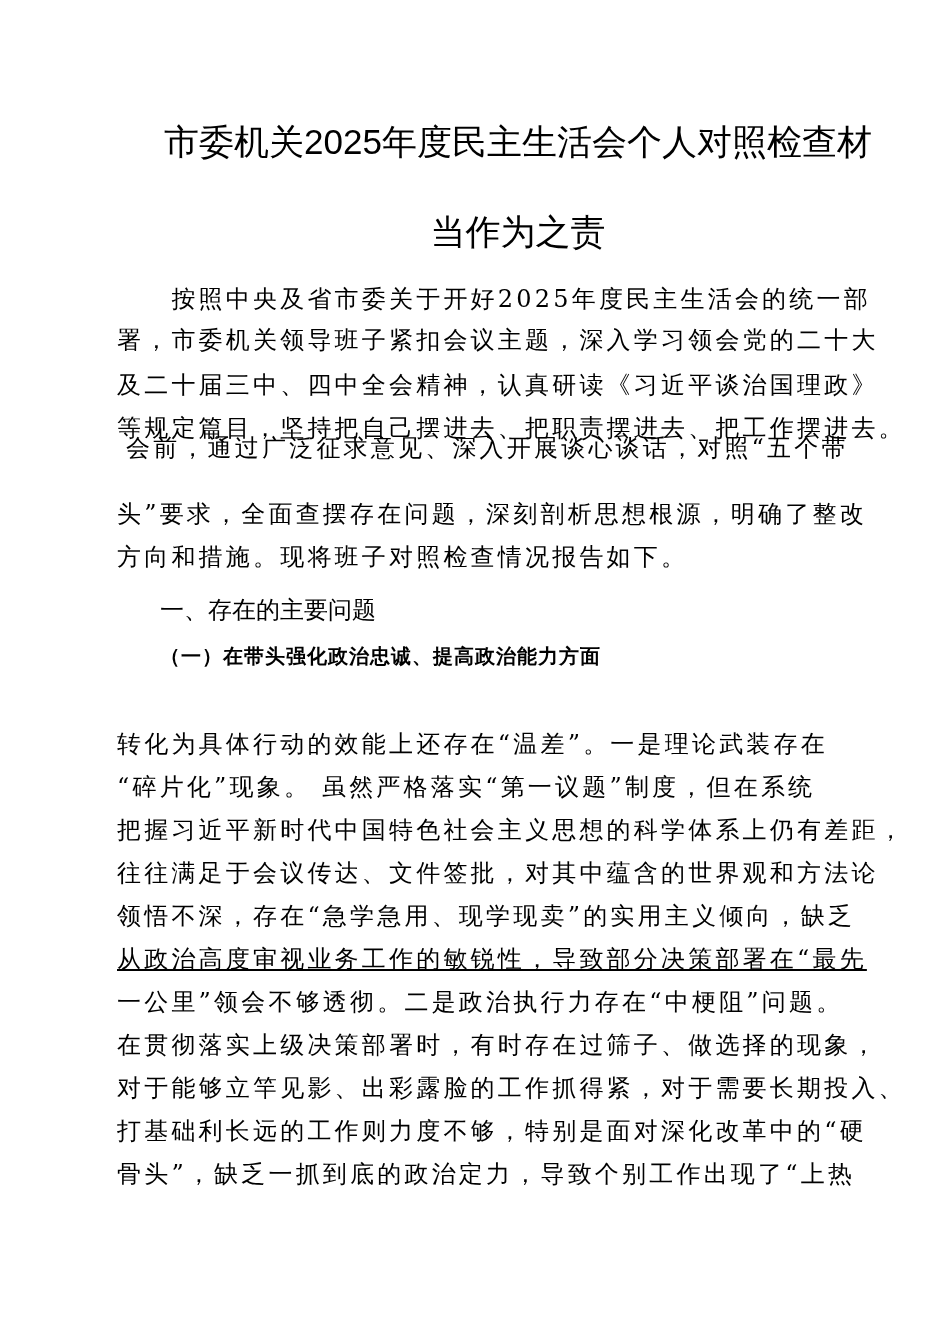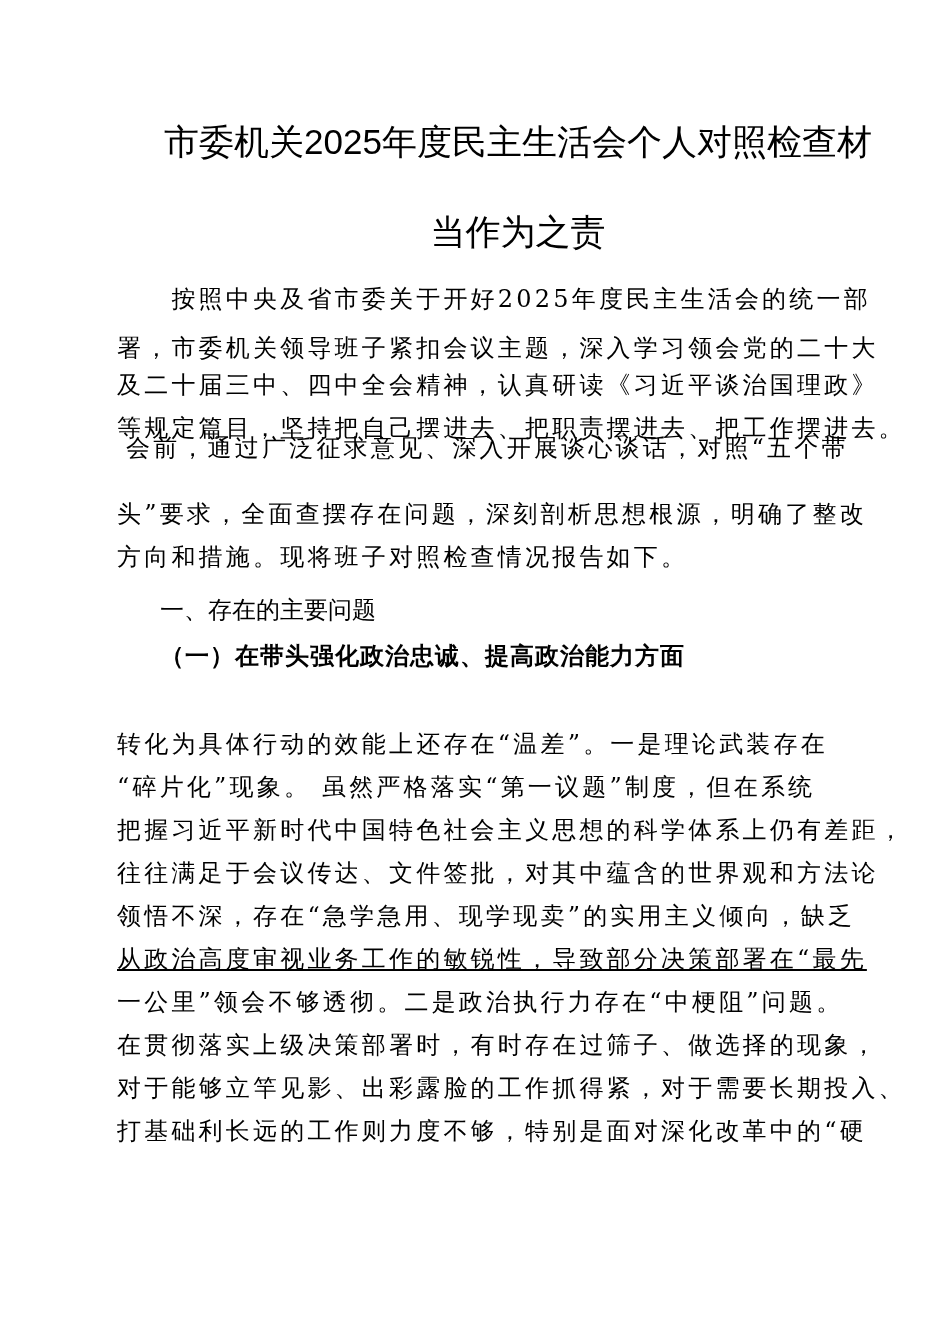--- a/index.html
+++ b/index.html
@@ -50,49 +50,50 @@
       font-family: "DejaVu Sans", "Liberation Sans", sans-serif;
       font-size: 24px;
       line-height: 32px;
       white-space: nowrap;
     }
     .heading2 {
       position: absolute;
       left: 160px;
       font-family: Liberation Serif, serif;
       font-weight: bold;
-      font-size: 24px;
+      font-size: 20px;
       line-height: 32px;
       white-space: nowrap;
       letter-spacing: 1px;
     }
   </style>
 </head>
 <body>
 
 <div class="page">
 
   <div class="title-line" style="top:120px;">市委机关2025年度民主生活会个人对照检查材</div>
   <div class="title-line" style="top:210px;text-align:center;">当作为之责</div>
 
   <div class="line" style="top:283px;">　　按照中央及省市委关于开好2025年度民主生活会的统一部</div>
-  <div class="line" style="top:332px;text-align:center;">署，市委机关领导班子紧扣会议主题，深入学习领会党的二十大</div>
+  <div class="line" style="top:324px;text-align:center;">署，市委机关领导班子紧扣会议主题，深入学习领会党的二十大</div>
   <div class="line" style="top:369px;">及二十届三中、四中全会精神，认真研读《习近平谈治国理政》</div>
   <div class="line" style="top:412px;">等规定篇目，坚持把自己摆进去、把职责摆进去、把工作摆进去。</div>
   <div class="line" style="top:432px;margin-left:9px;">会前，通过广泛征求意见、深入开展谈心谈话，对照“五个带</div>
   <div class="line" style="top:498px;">头”要求，全面查摆存在问题，深刻剖析思想根源，明确了整改</div>
   <div class="line" style="top:541px;">方向和措施。现将班子对照检查情况报告如下。</div>
 
   <div class="heading1" style="top:594px;">一、存在的主要问题</div>
   <div class="heading2" style="top:640px;">（一）在带头强化政治忠诚、提高政治能力方面</div>
 
   <div class="line" style="top:728px;">转化为具体行动的效能上还存在“温差”。一是理论武装存在</div>
   <div class="line" style="top:771px;">“碎片化”现象。 虽然严格落实“第一议题”制度，但在系统</div>
   <div class="line" style="top:814px;">把握习近平新时代中国特色社会主义思想的科学体系上仍有差距，</div>
   <div class="line" style="top:857px;">往往满足于会议传达、文件签批，对其中蕴含的世界观和方法论</div>
   <div class="line" style="top:900px;">领悟不深，存在“急学急用、现学现卖”的实用主义倾向，缺乏</div>
   <div class="line" style="top:943px;text-decoration:underline;">从政治高度审视业务工作的敏锐性，导致部分决策部署在“最先</div>
   <div class="line" style="top:986px;">一公里”领会不够透彻。二是政治执行力存在“中梗阻”问题。</div>
   <div class="line" style="top:1029px;">在贯彻落实上级决策部署时，有时存在过筛子、做选择的现象，</div>
   <div class="line" style="top:1072px;">对于能够立竿见影、出彩露脸的工作抓得紧，对于需要长期投入、</div>
   <div class="line" style="top:1115px;">打基础利长远的工作则力度不够，特别是面对深化改革中的“硬</div>
+  <div class="line" style="top:1158px;">骨头”，缺乏一抓到底的政治定力，导致个别工作出现了“上热</div>
 
 </div>
 
 </body></html>

